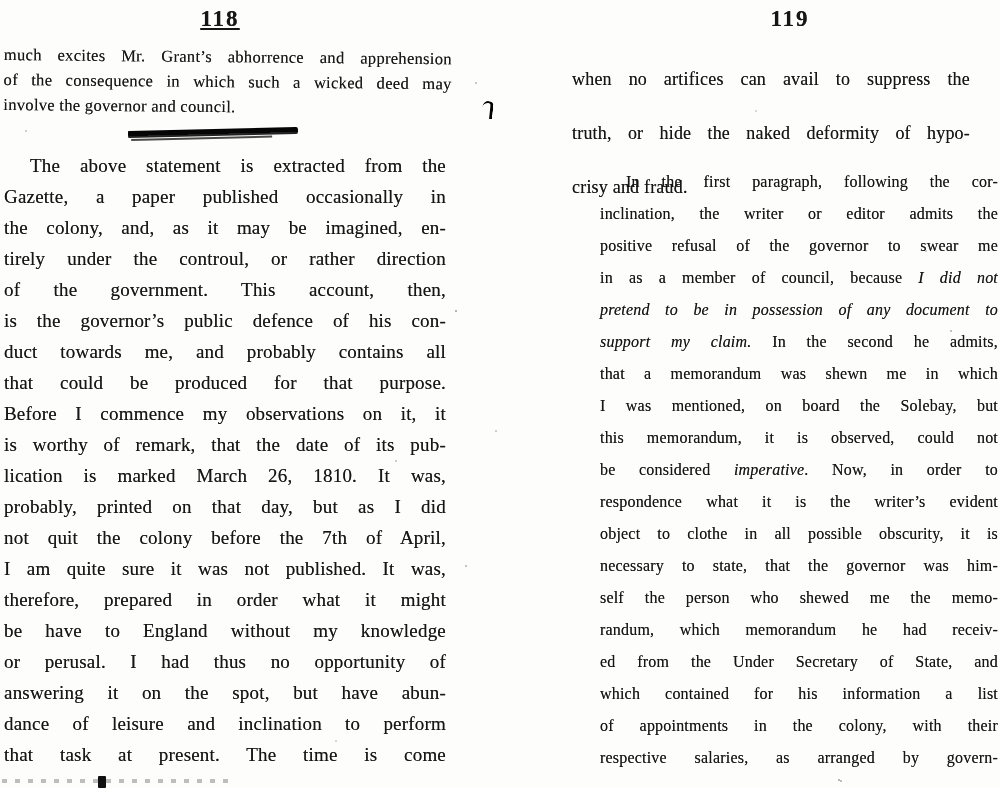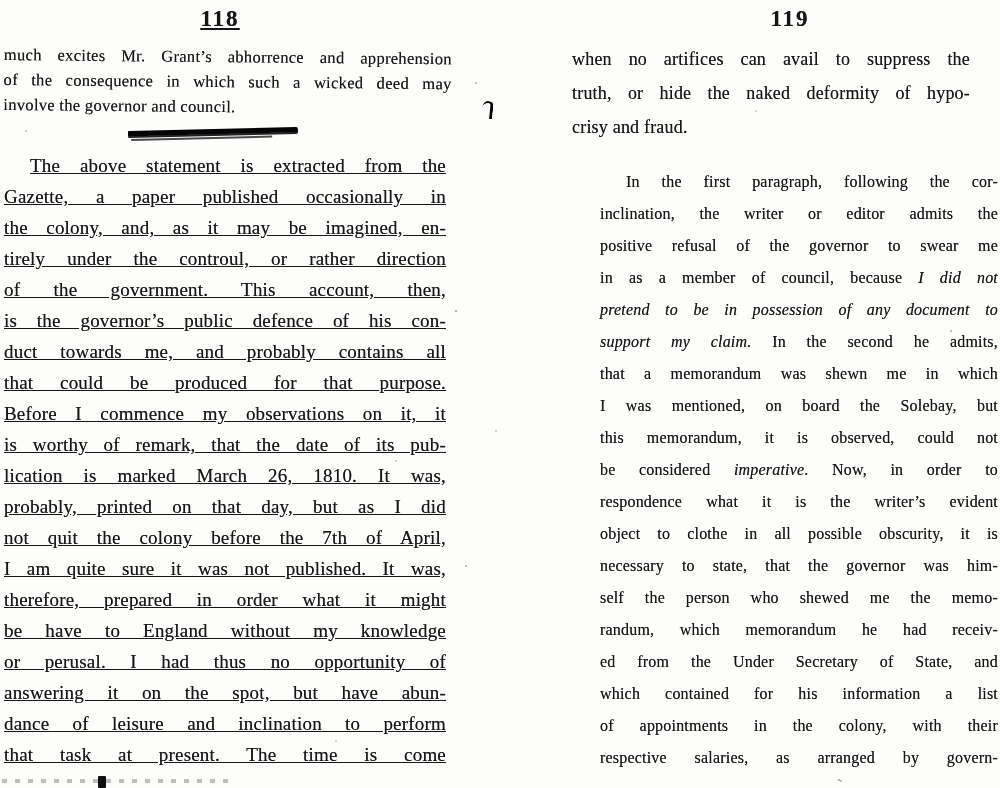--- a/index.html
+++ b/index.html
@@ -52,28 +52,28 @@
   .divider::after{
     content:"";position:absolute;left:3px;right:26px;bottom:-3px;height:2px;
     background:#1d1d1d;opacity:.8;
   }
 
   
   .main-left{
     left:4px;top:150px;width:442px;
     font-size:19px;
   }
-  .main-left .line{line-height:31px;letter-spacing:.2px;text-decoration:underline;}
+  .main-left .line{line-height:31px;letter-spacing:.2px;}
 
   
   .p1-right{
     left:572px;top:42px;width:398px;
     font-size:18px;
   }
-  .p1-right .line{line-height:34px;letter-spacing:.2px;}
+  .p1-right .line{line-height:34px;letter-spacing:.2px;margin-top:20px;}
 
   .p2-right{
     left:600px;top:166px;width:398px;
     font-size:16px;
   }
   .p2-right .line{line-height:32px;letter-spacing:.2px;}
 
   
   .stray{
     position:absolute;left:482px;top:101px;width:8px;height:16px;

